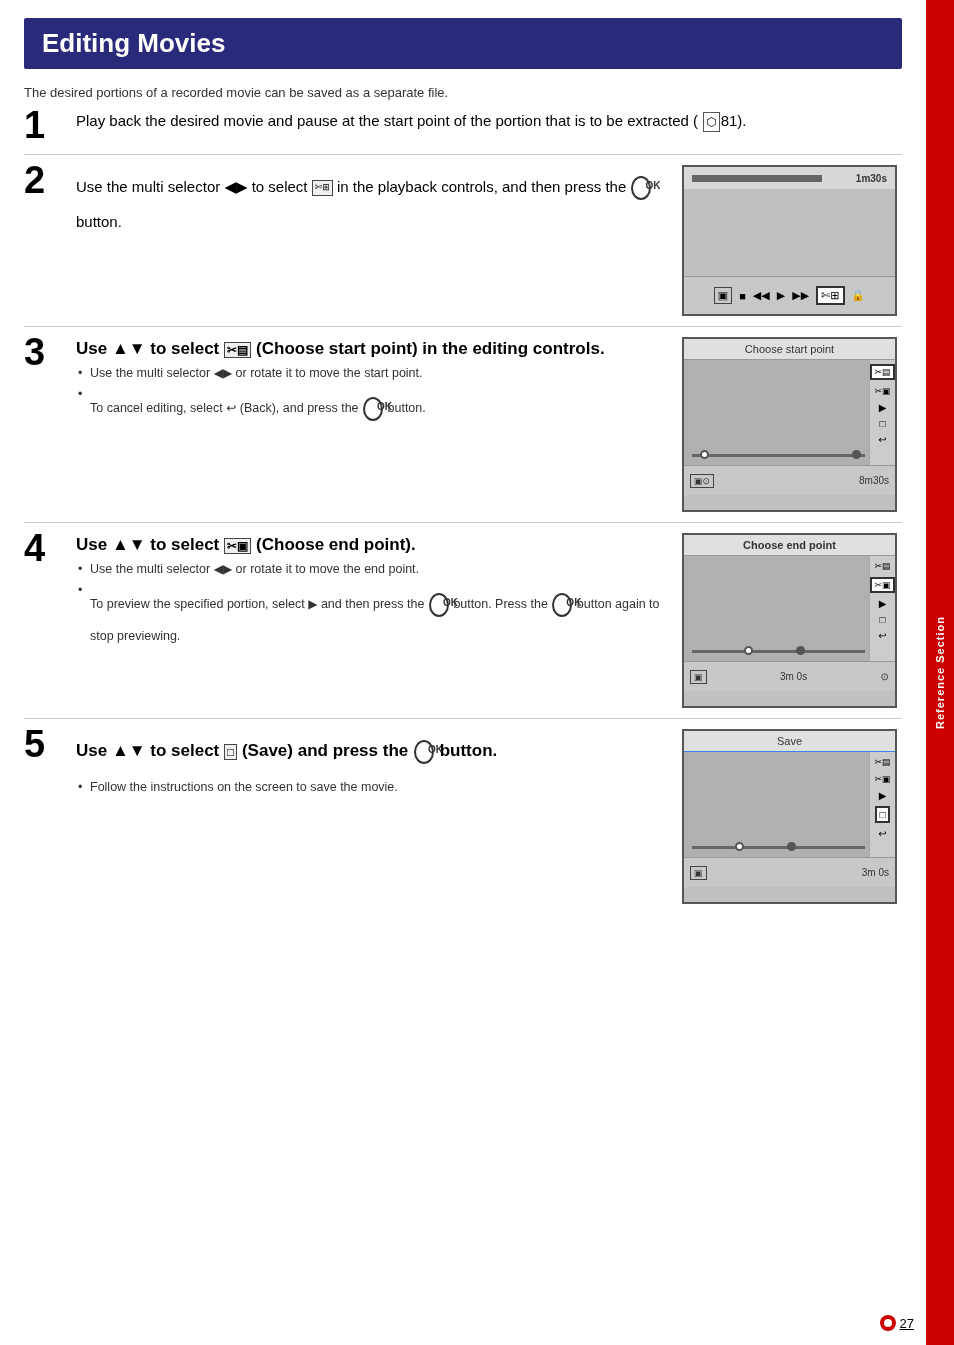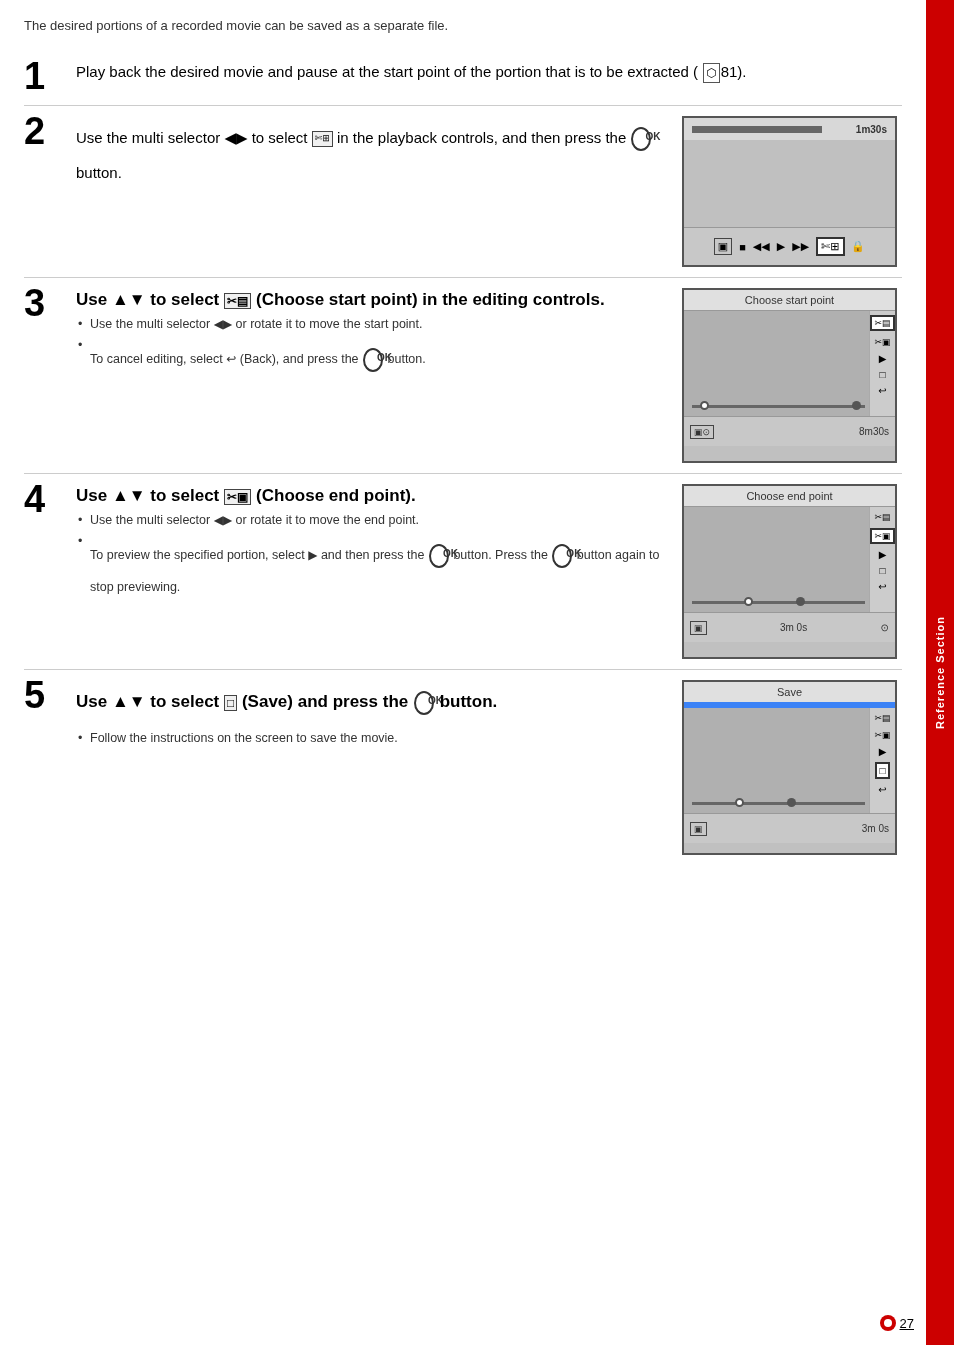--- a/index.html
+++ b/index.html
@@ -61,21 +61,20 @@
       font-size: 21px;
       font-weight: bold;
       color: #000;
       margin-bottom: 6px;
       border-bottom: 1px solid #888;
       padding-bottom: 4px;
     }
     .subtitle {
       font-size: 13px;
       color: #333;
-      margin-bottom: 18px;
     }
     
     .step {
       display: flex;
       align-items: flex-start;
       margin-bottom: 0;
       padding: 10px 0;
       border-bottom: 1px solid #ccc;
       gap: 0;
     }
@@ -211,20 +210,23 @@
 <body>
 
 <div class="page">
 
   <div class="red-sidebar">
     <span class="red-sidebar-text">Reference Section</span>
   </div>
 
   <div class="main-content">
 
+    <div class="title-box">
+      <h1>Editing Movies</h1>
+    </div>
 
     <div class="subtitle">The desired portions of a recorded movie can be saved as a separate file.</div>
 
     <div class="step step1">
       <div class="step-number">1</div>
       <div class="step-body">
         <div class="step-text">
           Play back the desired movie and pause at the start point of the portion that is to be extracted (
           <span style="font-size:12px; border:1.5px solid #555; padding:0 2px; margin:0 1px; display:inline-block; vertical-align:middle;">⬡</span>81).
         </div>
@@ -307,21 +309,21 @@
           Use ▲▼ to select <span style="font-size:12px; border:1px solid #444; padding:0 2px; background:#f0f0f0;">✂▣</span> (Choose end point).
         </div>
         <ul class="bullet-list">
           <li>Use the multi selector <span style="font-size:12px;">◀▶</span> or rotate it to move the end point.</li>
           <li>To preview the specified portion, select <span style="font-size:12px;">▶</span> and then press the <span class="ok-btn">OK</span> button. Press the <span class="ok-btn">OK</span> button again to stop previewing.</li>
         </ul>
       </div>
 
       <div class="step-image">
         <div class="cam-screen" style="width:215px; height:175px; position:relative; border:2px solid #555; background:#c0c0c0;">
-          <div style="background:#e0e0e0; border-bottom:1px solid #999; padding:4px 8px; font-size:11px; text-align:center; color:#333;">Choose end point</div>
+          <div style="background:#e0e0e0; border-bottom:1px solid #999; padding:4px 8px; font-size:11px; text-align:center; color:#333;font-weight:bold;">Choose end point</div>
           <div style="height:105px; background:#b0b0b0; position:relative;">
             <div style="position:absolute; bottom:8px; left:8px; right:30px; height:3px; background:#666;">
               <div style="position:absolute; left:30%; top:-4px; width:9px; height:9px; background:#fff; border:2px solid #555; border-radius:50%;"></div>
               <div style="position:absolute; left:60%; top:-4px; width:9px; height:9px; background:#555; border-radius:50%;"></div>
             </div>
             <div style="position:absolute; right:0; top:0; width:26px; height:100%; background:#ccc; border-left:1px solid #aaa; display:flex; flex-direction:column; align-items:center; padding-top:4px; gap:5px;">
               <span style="font-size:9px; padding:1px 2px;">✂▤</span>
               <span style="font-size:9px; border:2px solid #333; padding:1px 2px; background:#fff;">✂▣</span>
               <span style="font-size:10px;">▶</span>
               <span style="font-size:10px;">□</span>
@@ -343,21 +345,21 @@
         <div class="step-text-large">
           Use ▲▼ to select <span style="font-size:12px; border:1px solid #444; padding:0 2px; background:#f0f0f0;">□</span> (Save) and press the <span class="ok-btn">OK</span> button.
         </div>
         <ul class="bullet-list">
           <li>Follow the instructions on the screen to save the movie.</li>
         </ul>
       </div>
 
       <div class="step-image">
         <div class="cam-screen" style="width:215px; height:175px; position:relative; border:2px solid #555; background:#c0c0c0;">
-          <div style="background:#e0e0e0; border-bottom:6px solid #3b82f6; padding:4px 8px; font-size:11px; text-align:center; color:#333;">Save</div>
+          <div style="background:#e0e0e0; border-bottom:1px solid #3b82f6; padding:4px 8px; font-size:11px; text-align:center; color:#333;">Save</div>
           <div style="height:105px; background:#b0b0b0; position:relative;">
             <div style="position:absolute; bottom:8px; left:8px; right:30px; height:3px; background:#666;">
               <div style="position:absolute; left:25%; top:-4px; width:9px; height:9px; background:#fff; border:2px solid #555; border-radius:50%;"></div>
               <div style="position:absolute; left:55%; top:-4px; width:9px; height:9px; background:#555; border-radius:50%;"></div>
             </div>
             <div style="position:absolute; right:0; top:0; width:26px; height:100%; background:#ccc; border-left:1px solid #aaa; display:flex; flex-direction:column; align-items:center; padding-top:4px; gap:5px;">
               <span style="font-size:9px; padding:1px 2px;">✂▤</span>
               <span style="font-size:9px; padding:1px 2px;">✂▣</span>
               <span style="font-size:10px;">▶</span>
               <span style="font-size:10px; border:2px solid #333; padding:1px 2px; background:#fff;">□</span>

